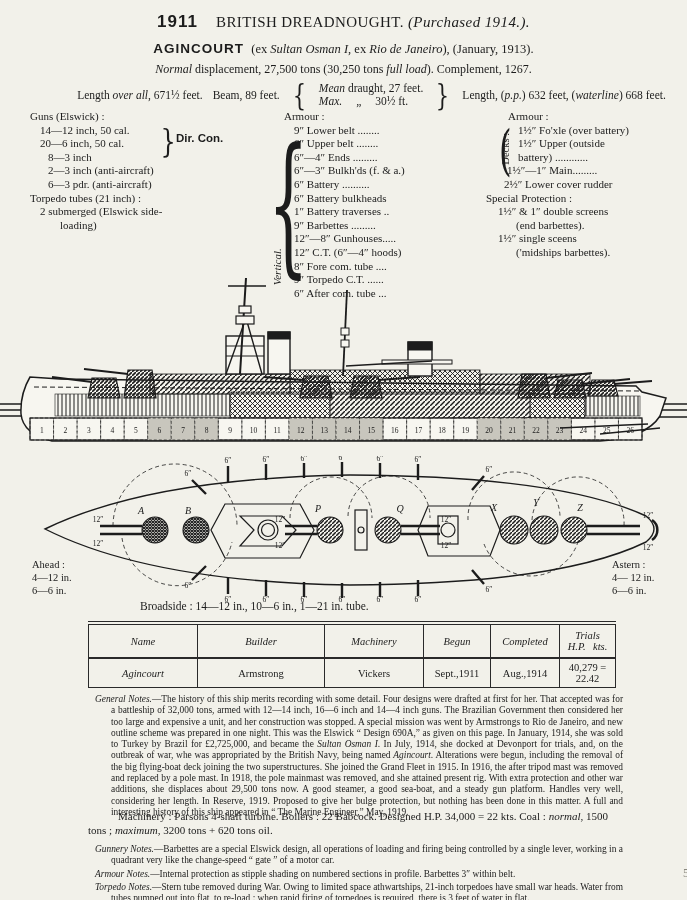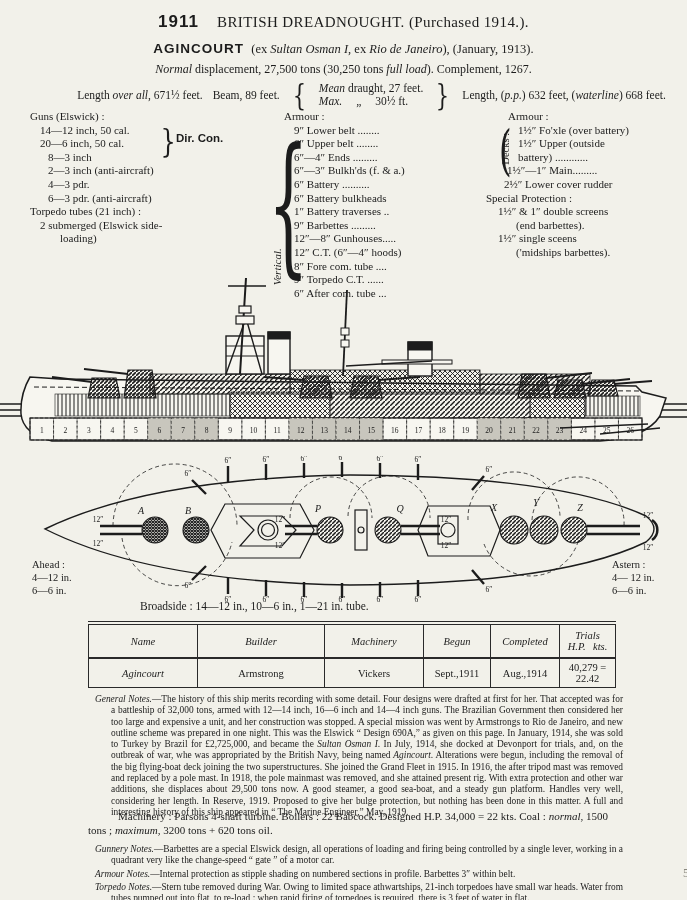--- a/index.html
+++ b/index.html
@@ -9,21 +9,21 @@
     font-family:"Liberation Serif","DejaVu Serif",serif;
     -webkit-font-smoothing:antialiased;
   }
   .abs{position:absolute;}
   .it{font-style:italic;}
   .sans{font-family:"Liberation Sans","DejaVu Sans",sans-serif;}
 
   
   #header-line{top:12px;left:0;width:100%;text-align:center;font-size:15px;letter-spacing:.4px;}
   #header-line .year{font-weight:bold;font-size:17px;letter-spacing:1px;margin-right:14px;}
-  #header-line .hnote{margin-left:0;}
+  #header-line .hnote{font-style:italic;margin-left:0;}
   #name-line{top:41px;left:0;width:100%;text-align:center;font-size:12.5px;}
   #name-line .shipname{font-weight:bold;font-size:13.5px;letter-spacing:1px;margin-right:4px;}
   #disp-line{top:62px;left:0;width:100%;text-align:center;font-size:12px;}
 
   
   #dims-line{top:80px;left:0;width:100%;display:flex;justify-content:center;align-items:center;font-size:11.5px;gap:10px;margin-left:28px;}
   .brace-ch{font-family:"DejaVu Serif",serif;line-height:1;display:inline-block;}
   #dims-line .brace-ch{font-size:30px;transform:scaleX(.7);}
   .draught-stack{display:flex;flex-direction:column;font-size:11.5px;line-height:13px;}
   .draught-stack .row2 span{display:inline-block;}
@@ -101,21 +101,20 @@
   <span class="brace-ch">}</span>
   <span><span>Length, (</span><span class="it">p.p.</span><span>) 632 feet, (</span><span class="it">waterline</span><span>) 668 feet.</span></span>
 </div>
 
 <div id="col-guns" class="spec">
   <div>Guns (Elswick) :</div>
   <div class="ind1">14—12 inch, 50 cal.</div>
   <div class="ind1">20—6 inch, 50 cal.</div>
   <div class="ind2">8—3  inch</div>
   <div class="ind2">2—3 inch (anti-aircraft)</div>
-  <div class="ind2">4—3 pdr.</div>
   <div class="ind2">6—3 pdr. (anti-aircraft)</div>
   <div>Torpedo tubes (21 inch) :</div>
   <div class="ind1">2 submerged (Elswick side-</div>
   <div class="ind3">loading)</div>
   <span id="dircon-brace" class="abs brace-ch">}</span>
   <span id="dircon-label" class="abs sans">Dir. Con.</span>
 </div>
 
 <div id="col-armv" class="spec">
   <div class="hd">Armour :</div>

